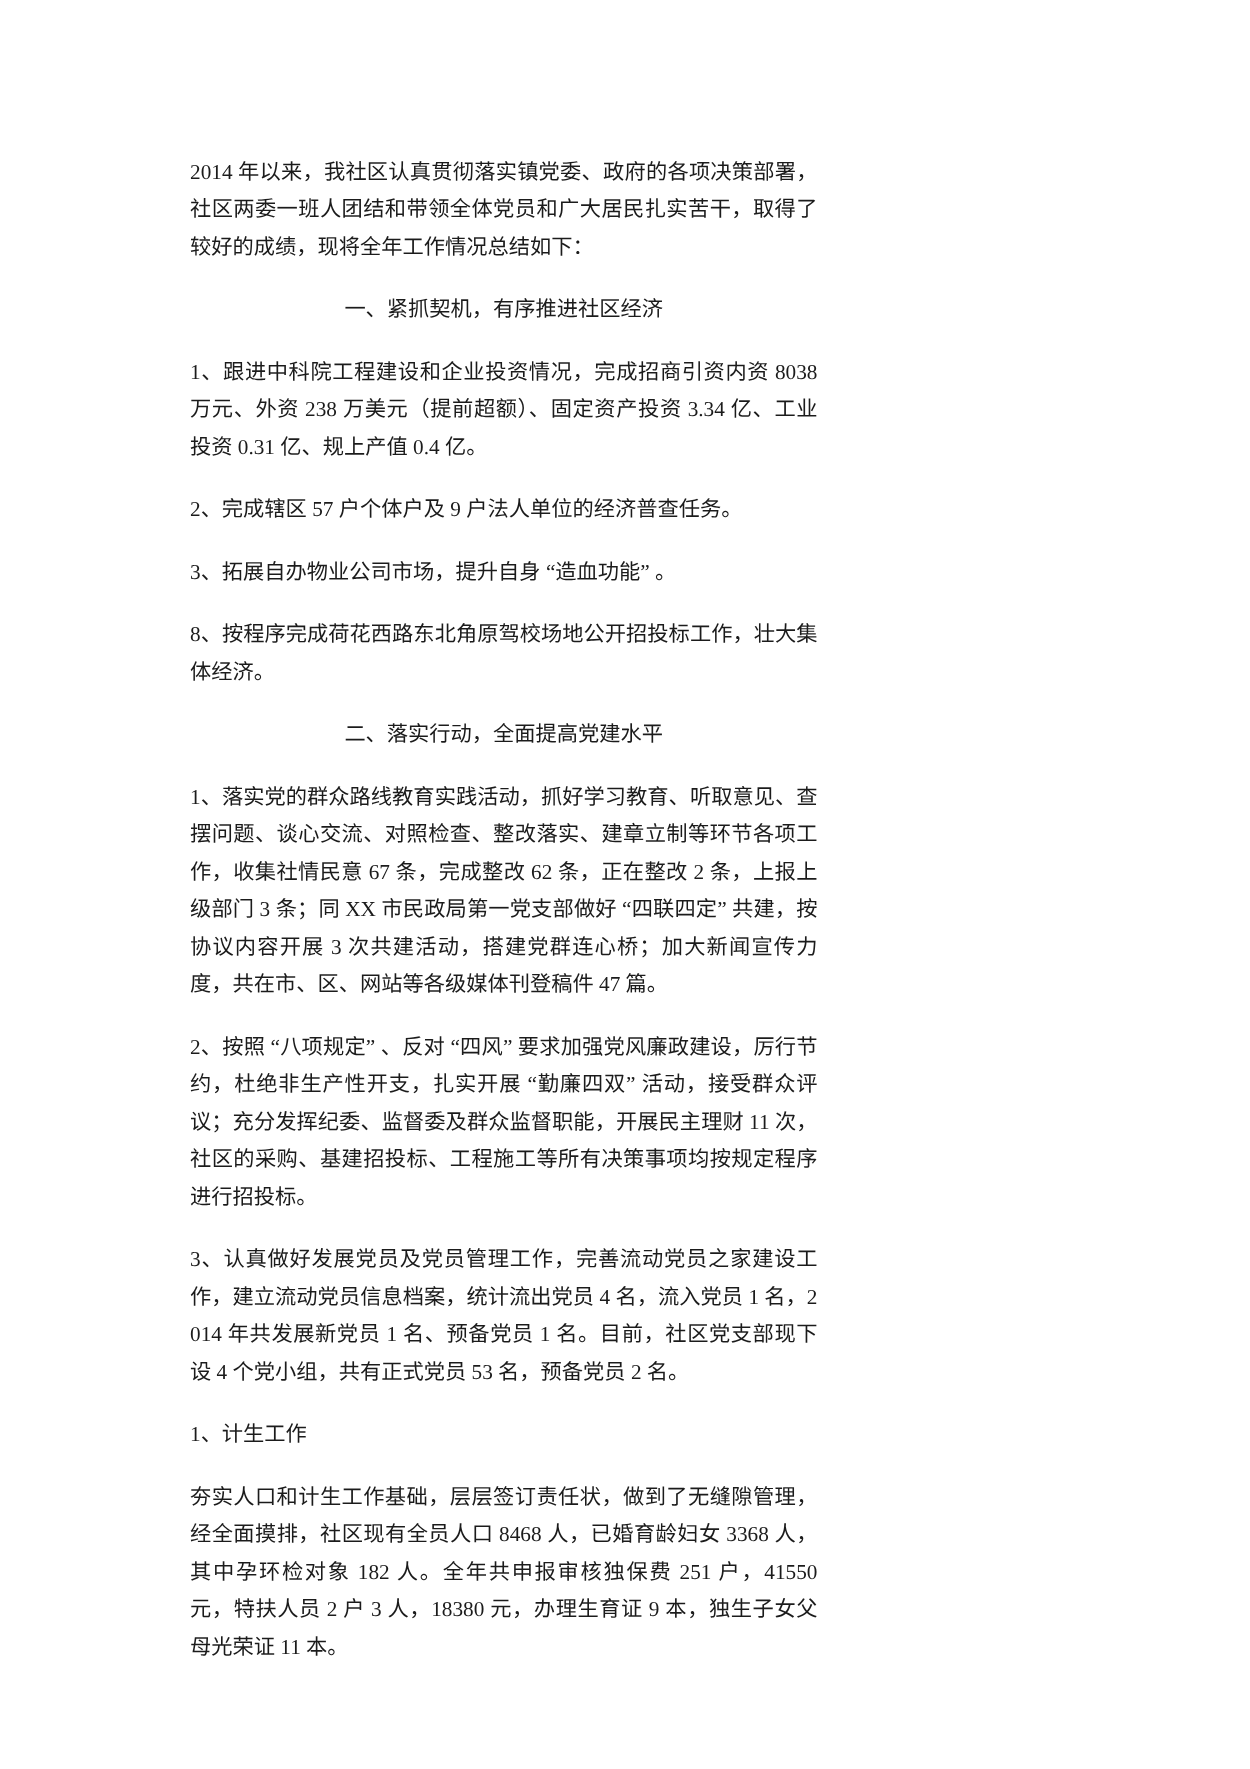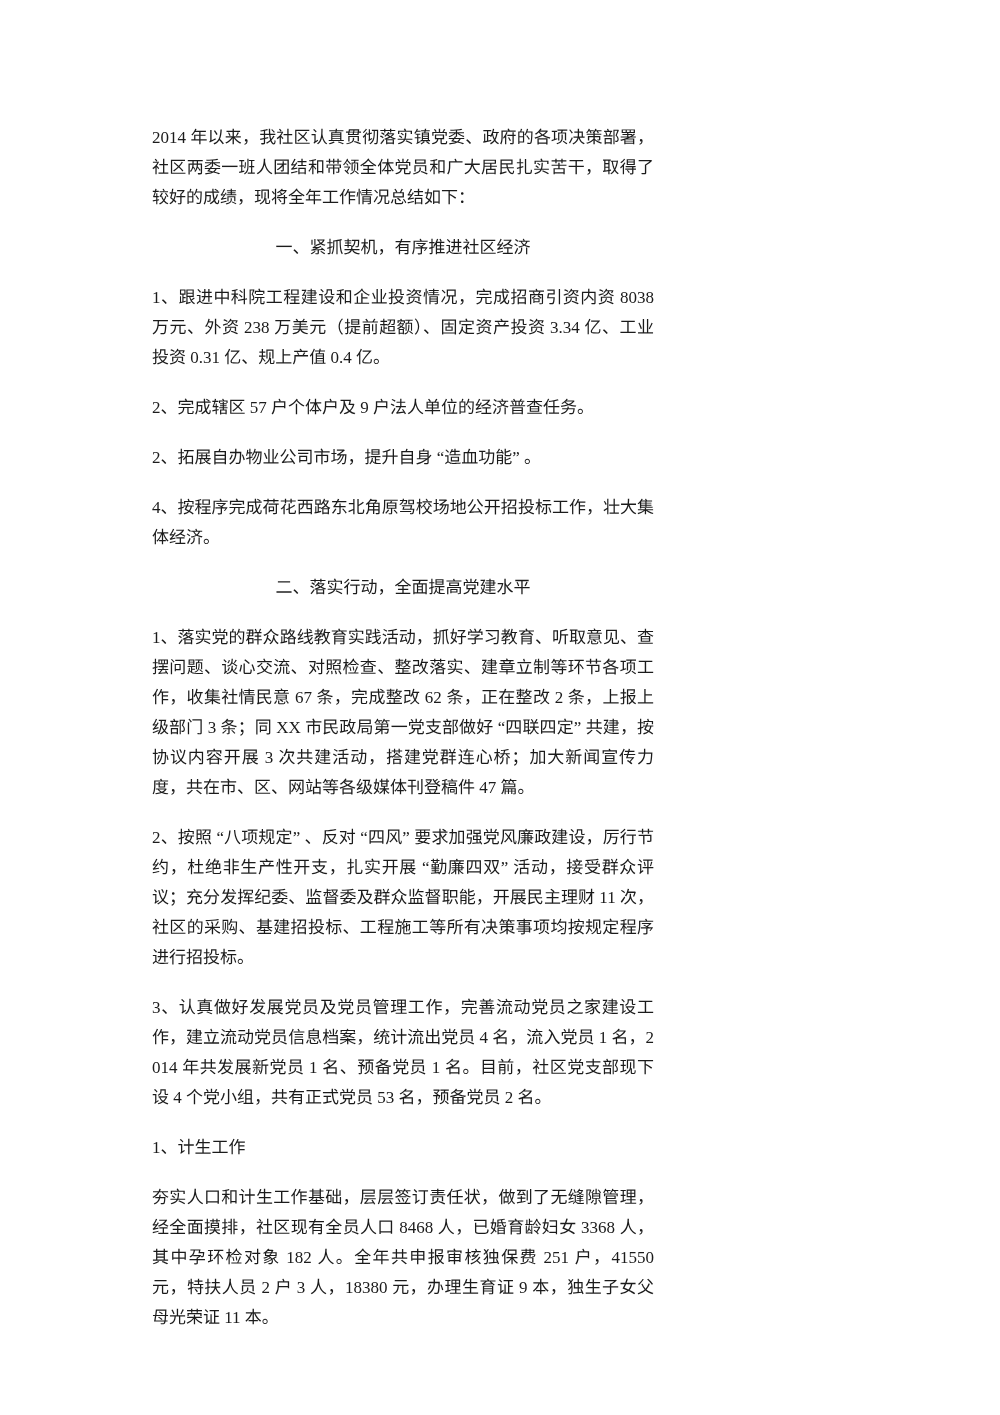--- a/index.html
+++ b/index.html
@@ -36,21 +36,21 @@
   }
 </style>
 </head>
 <body>
 
 <div class="doc-page">
   <p class="body-para">2014 年以来，我社区认真贯彻落实镇党委、政府的各项决策部署，社区两委一班人团结和带领全体党员和广大居民扎实苦干，取得了较好的成绩，现将全年工作情况总结如下：</p>
   <p class="heading-para">一、紧抓契机，有序推进社区经济</p>
   <p class="body-para">1、跟进中科院工程建设和企业投资情况，完成招商引资内资 8038 万元、外资 238 万美元（提前超额）、固定资产投资 3.34 亿、工业投资 0.31 亿、规上产值 0.4 亿。</p>
   <p class="body-para">2、完成辖区 57 户个体户及 9 户法人单位的经济普查任务。</p>
-  <p class="body-para">2、拓展自办物业公司市场，提升自身 “造血功能” 。</p>
-  <p class="body-para">4、按程序完成荷花西路东北角原驾校场地公开招投标工作，壮大集体经济。</p>
+  <p class="body-para">3、拓展自办物业公司市场，提升自身 “造血功能” 。</p>
+  <p class="body-para">8、按程序完成荷花西路东北角原驾校场地公开招投标工作，壮大集体经济。</p>
   <p class="heading-para">二、落实行动，全面提高党建水平</p>
   <p class="body-para">1、落实党的群众路线教育实践活动，抓好学习教育、听取意见、查摆问题、谈心交流、对照检查、整改落实、建章立制等环节各项工作，收集社情民意 67 条，完成整改 62 条，正在整改 2 条，上报上级部门 3 条；同 XX 市民政局第一党支部做好 “四联四定” 共建，按协议内容开展 3 次共建活动，搭建党群连心桥；加大新闻宣传力度，共在市、区、网站等各级媒体刊登稿件 47 篇。</p>
   <p class="body-para">2、按照 “八项规定” 、反对 “四风” 要求加强党风廉政建设，厉行节约，杜绝非生产性开支，扎实开展 “勤廉四双” 活动，接受群众评议；充分发挥纪委、监督委及群众监督职能，开展民主理财 11 次，社区的采购、基建招投标、工程施工等所有决策事项均按规定程序进行招投标。</p>
   <p class="body-para">3、认真做好发展党员及党员管理工作，完善流动党员之家建设工作，建立流动党员信息档案，统计流出党员 4 名，流入党员 1 名，2014 年共发展新党员 1 名、预备党员 1 名。目前，社区党支部现下设 4 个党小组，共有正式党员 53 名，预备党员 2 名。</p>
   <p class="body-para">1、计生工作</p>
   <p class="body-para">夯实人口和计生工作基础，层层签订责任状，做到了无缝隙管理，经全面摸排，社区现有全员人口 8468 人，已婚育龄妇女 3368 人，其中孕环检对象 182 人。全年共申报审核独保费 251 户，41550 元，特扶人员 2 户 3 人，18380 元，办理生育证 9 本，独生子女父母光荣证 11 本。</p>
 </div>
 
 </body></html>

